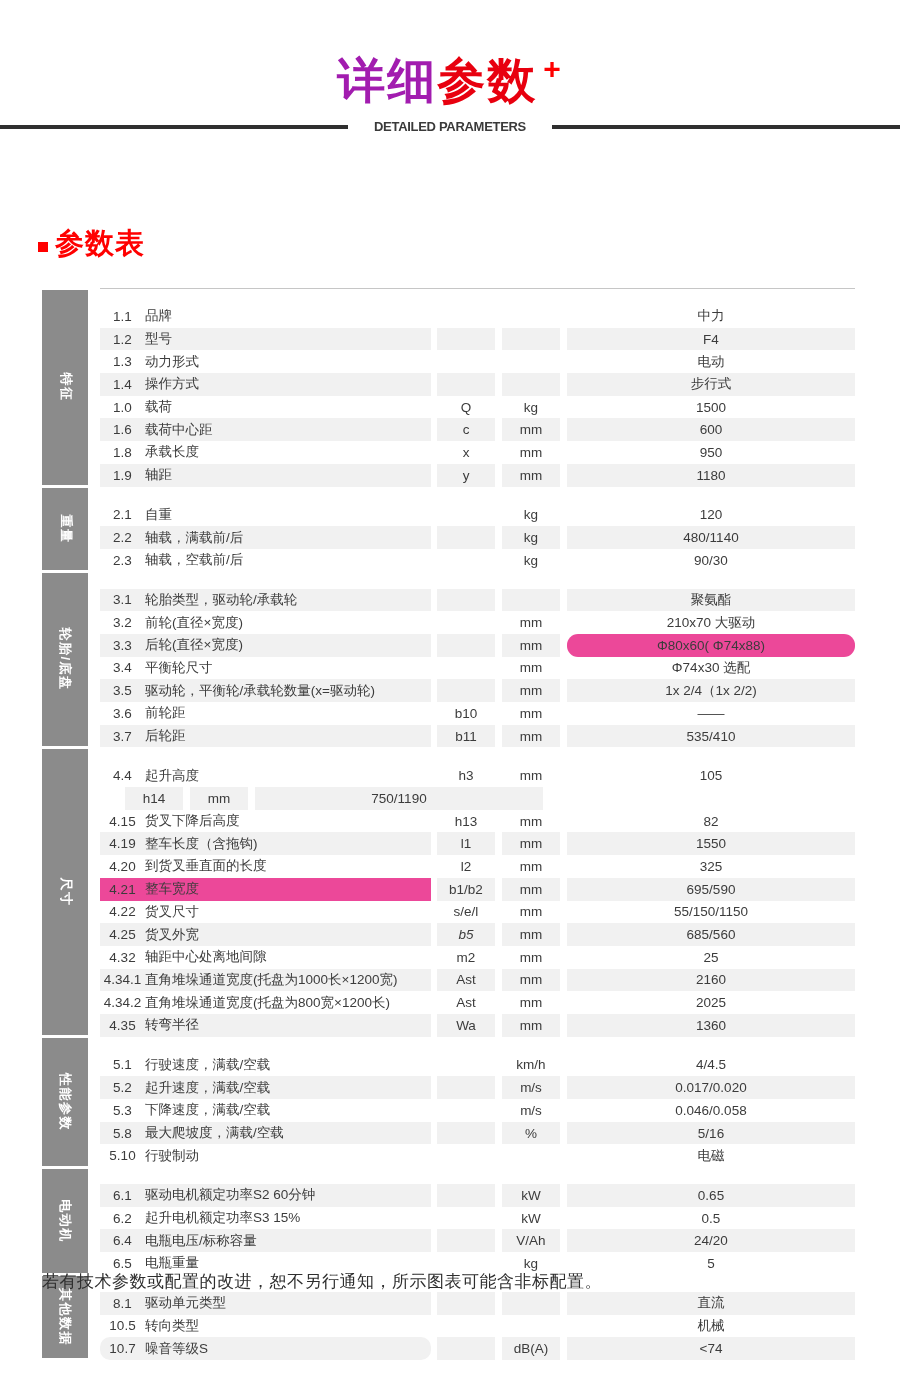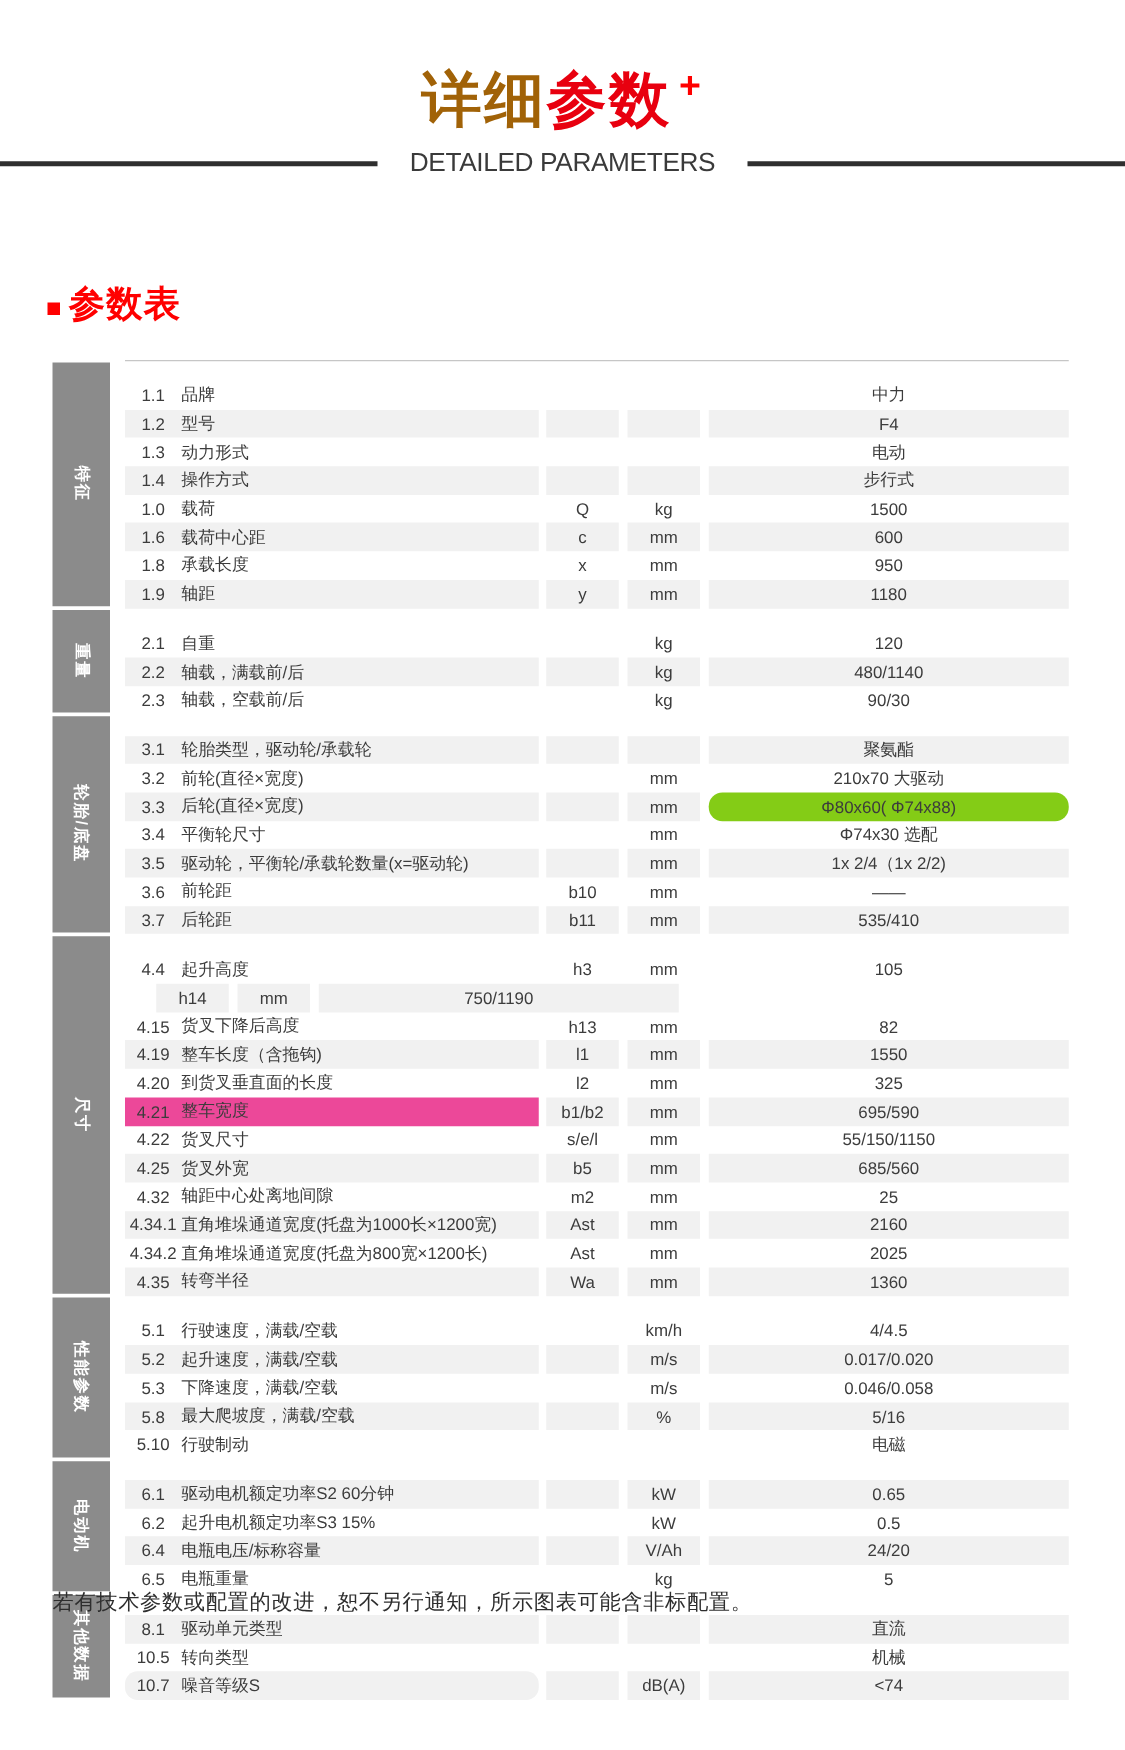--- a/index.html
+++ b/index.html
@@ -7,30 +7,30 @@
     width:900px;height:1400px;
     background:#ffffff;
     font-family:"Liberation Sans","DejaVu Sans",sans-serif;
     color:#3a3a3a;
     position:relative;
     overflow:hidden;
   }
   
   .hero{position:absolute;top:52px;left:0;width:900px;text-align:center;}
   .hero-title{font-size:48px;font-weight:bold;letter-spacing:2px;line-height:1.1;}
-  .hero-title .t-black{color:#a16207;}
+  .hero-title .t-black{color:#a21caf;}
   .hero-title .t-red{color:#e8000f;}
   .hero-title .t-plus{color:#f40000;font-size:30px;font-weight:bold;vertical-align:18px;margin-left:6px;}
   .divider-row{
     position:absolute;top:119px;left:0;width:900px;
     display:flex;align-items:center;
   }
   .divider-line{flex:1;height:4px;background:#2f2f2f;}
   .divider-sub{
-    padding:0 26px;font-size:21px;font-weight:normal;color:#3a3a3a;
+    padding:0 26px;font-size:13px;font-weight:bold;color:#3a3a3a;
     letter-spacing:-0.3px;white-space:nowrap;
   }
   
   .section-head{position:absolute;top:224px;left:38px;display:flex;align-items:center;}
   .section-square{width:10px;height:10px;background:#ff0000;margin-right:7px;margin-top:6px;}
   .section-title{font-size:29px;font-weight:bold;color:#ff0000;letter-spacing:1px;}
   
   .spec-table{position:absolute;top:288px;left:42px;width:813px;}
   .table-topline{position:absolute;top:0;left:58px;right:0;height:1px;background:#c6c6c6;}
   .group{display:flex;}
@@ -258,21 +258,21 @@
           <div class="row striped">
             <div class="cell b1" style="background: rgb(241, 241, 241);">
               <div class="no">3.3</div>
               <div class="nm">后轮(直径×宽度)</div>
             </div>
             <div class="g"></div>
             <div class="cell b2" style="background: rgb(241, 241, 241);"></div>
             <div class="g2"></div>
             <div class="cell b3" style="background: rgb(241, 241, 241);">mm</div>
             <div class="g2"></div>
-            <div class="cell b4" style="background: #84cc16; border-radius: 11px;">Φ80x60( Φ74x88)</div>
+            <div class="cell b4" style="background: #ec4899; border-radius: 11px;">Φ80x60( Φ74x88)</div>
           </div>
           <div class="row">
             <div class="cell b1">
               <div class="no">3.4</div>
               <div class="nm">平衡轮尺寸</div>
             </div>
             <div class="g"></div>
             <div class="cell b2"></div>
             <div class="g2"></div>
             <div class="cell b3">mm</div>
@@ -401,21 +401,21 @@
             <div class="cell b3">mm</div>
             <div class="g2"></div>
             <div class="cell b4">55/150/1150</div>
           </div>
           <div class="row striped">
             <div class="cell b1" style="background: rgb(241, 241, 241);">
               <div class="no">4.25</div>
               <div class="nm">货叉外宽</div>
             </div>
             <div class="g"></div>
-            <div class="cell b2" style="background: rgb(241, 241, 241);">b5</div>
+            <div class="cell b2" style="background: rgb(241, 241, 241); font-style: italic;">b5</div>
             <div class="g2"></div>
             <div class="cell b3" style="background: rgb(241, 241, 241);">mm</div>
             <div class="g2"></div>
             <div class="cell b4" style="background: rgb(241, 241, 241);">685/560</div>
           </div>
           <div class="row">
             <div class="cell b1">
               <div class="no">4.32</div>
               <div class="nm">轴距中心处离地间隙</div>
             </div>

